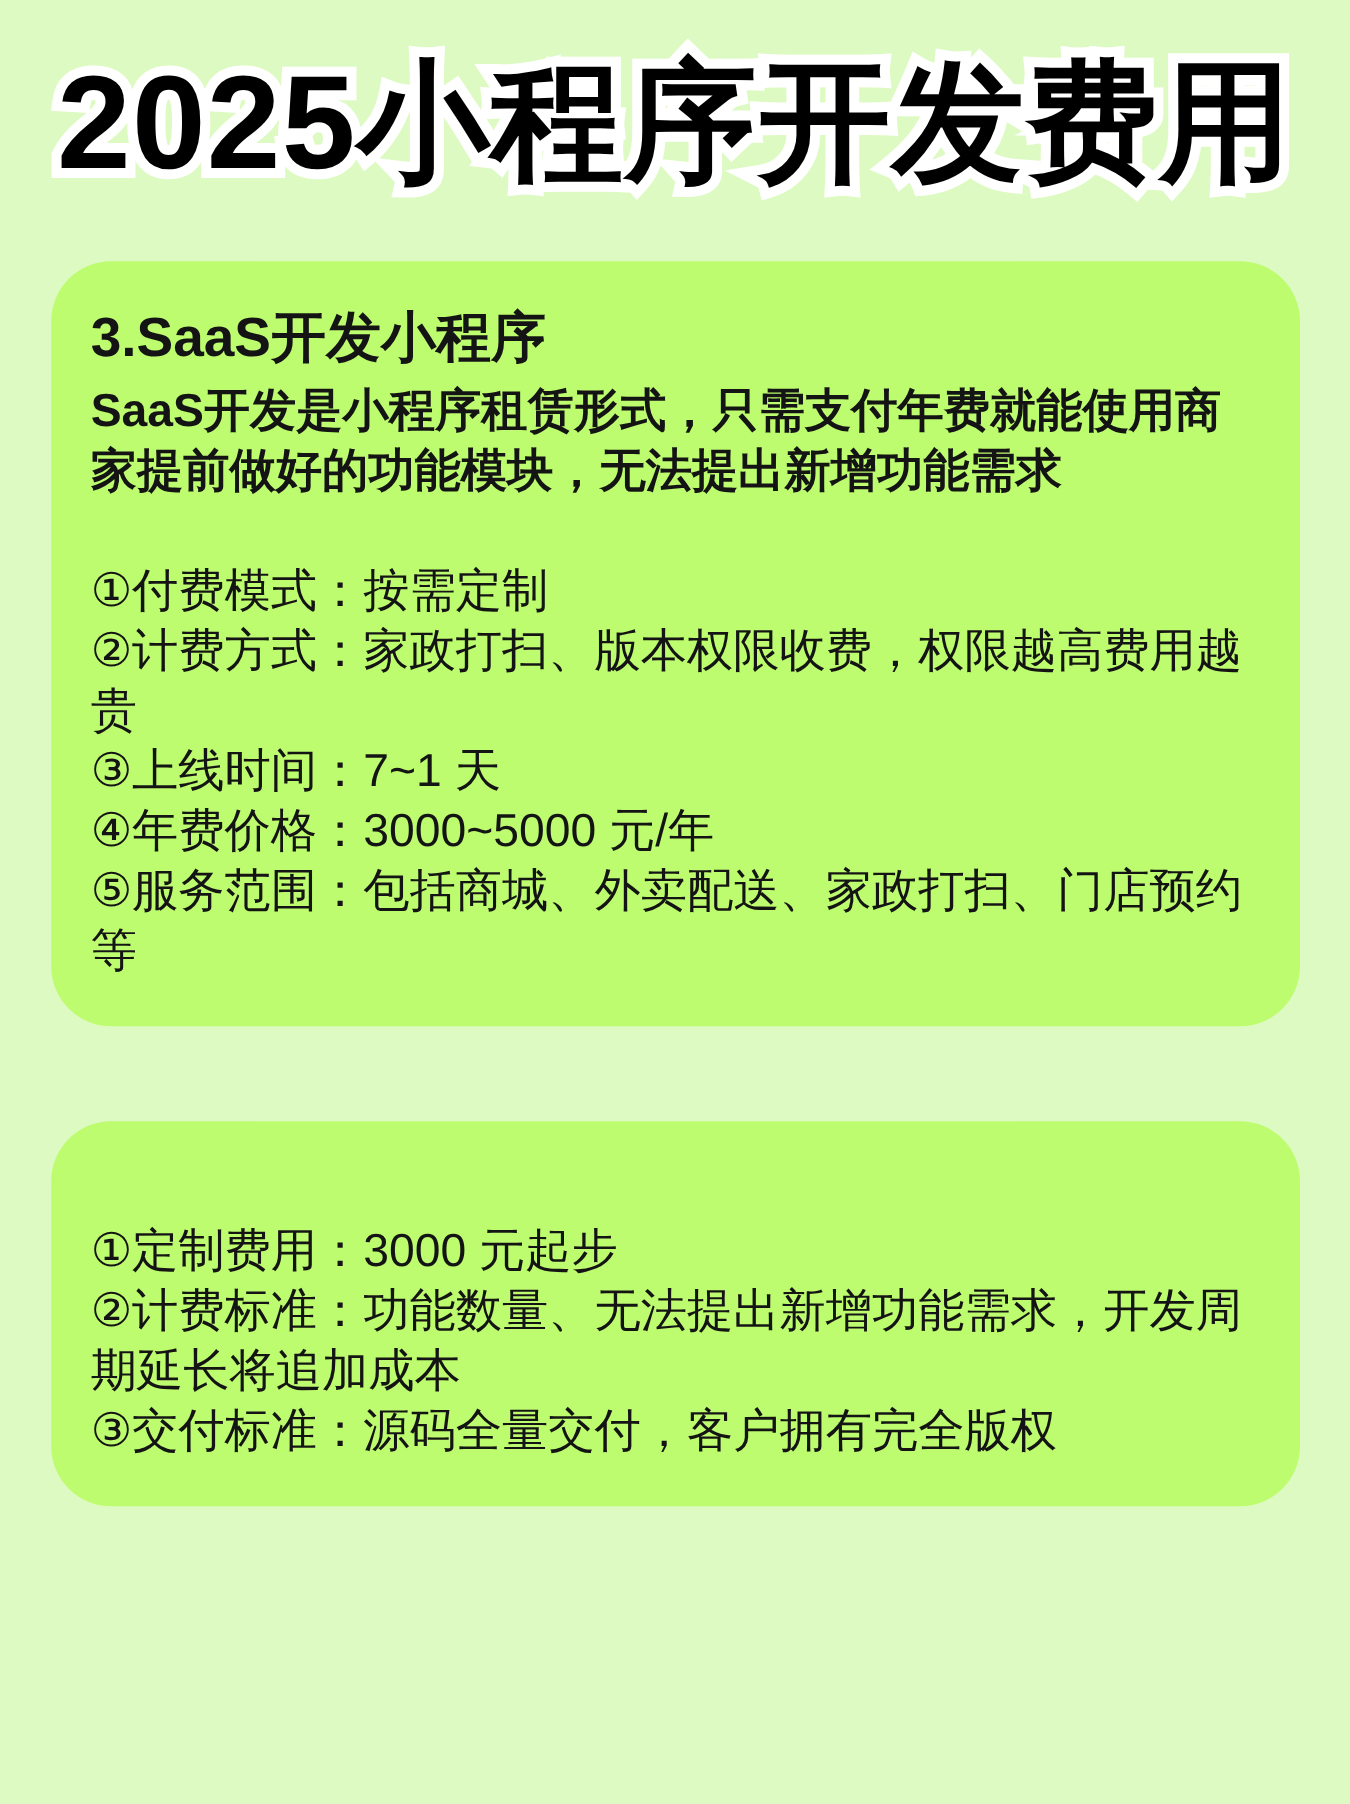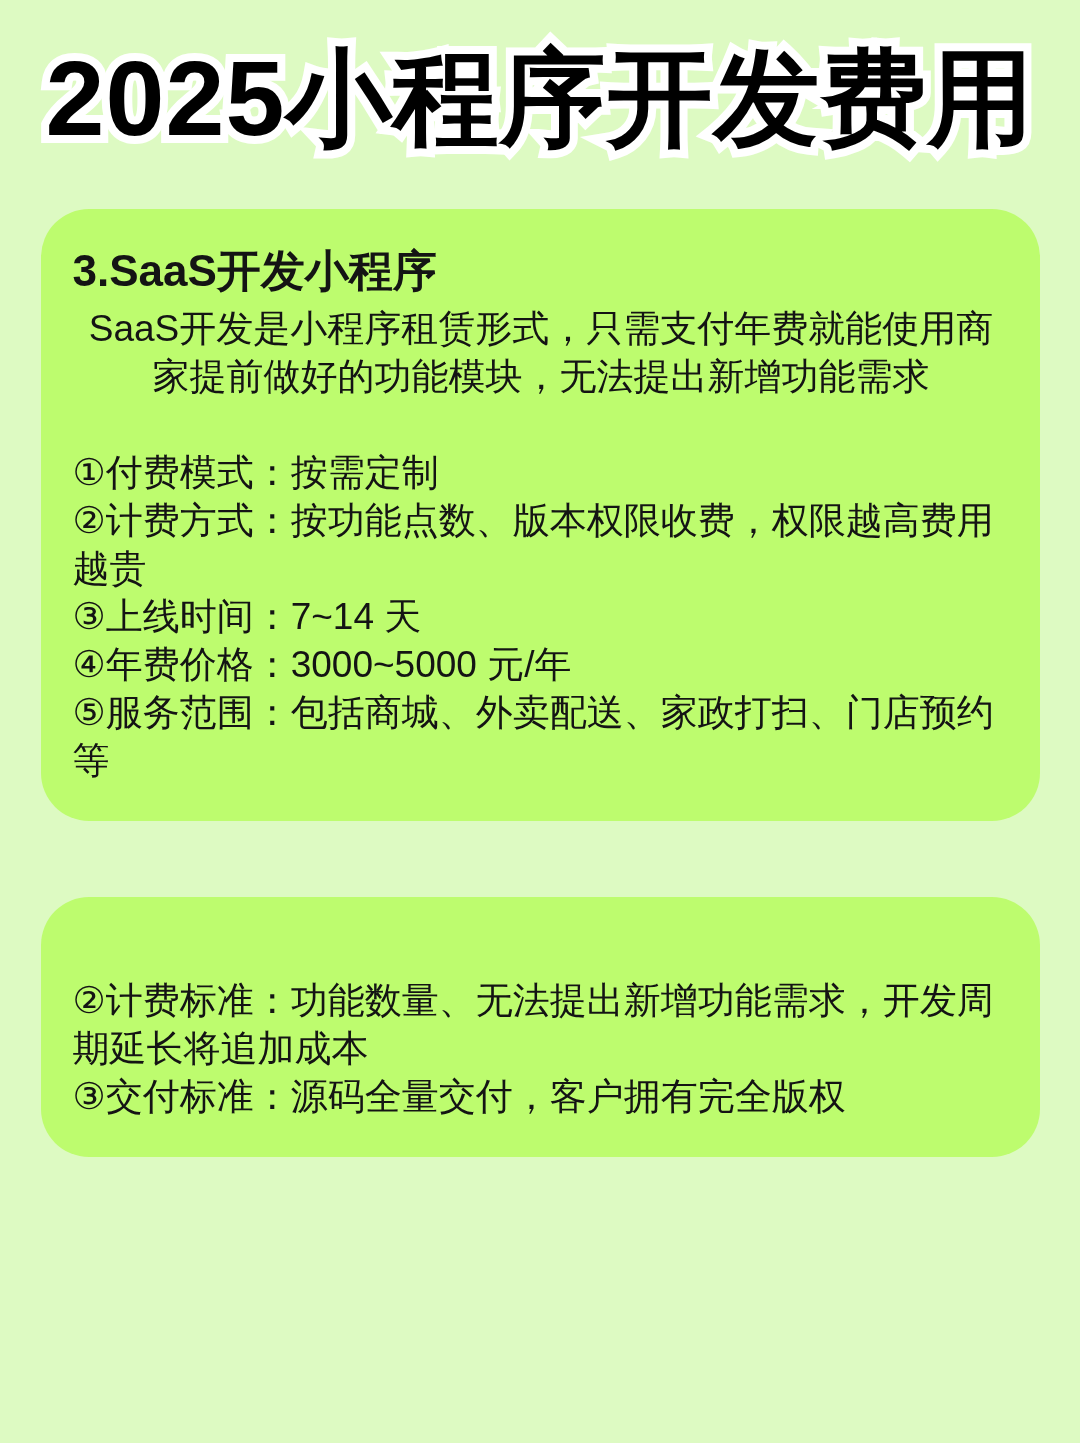--- a/index.html
+++ b/index.html
@@ -64,22 +64,21 @@
   .card-custom { margin-top: 76px; }
   .card h2 {
     font-size: 44px;
     line-height: 60px;
     font-weight: 700;
     margin-bottom: 4px;
   }
   .card .intro {
     font-size: 37px;
     line-height: 48px;
-    font-weight: 400;
-    text-align: center;
+    font-weight: 700;
   }
   .card .items {
     margin-top: 48px;
   }
   .card .items .item {
     font-size: 37px;
     line-height: 48px;
     font-weight: 400;
   }
 </style>
@@ -91,27 +90,28 @@
   <div class="title-stack">
     <span class="title-back" aria-hidden="true">2025小程序开发费用</span>
     <span class="title-front">2025小程序开发费用</span>
   </div>
 
   <div class="card card-saas">
     <h2>3.SaaS开发小程序</h2>
     <div class="intro">SaaS开发是小程序租赁形式，只需支付年费就能使用商家提前做好的功能模块，无法提出新增功能需求</div>
     <div class="items">
       <div class="item">①付费模式：按需定制</div>
-      <div class="item">②计费方式：按功能点数、版本权限收费，权限越高费用越贵</div>
-      <div class="item">③上线时间：7~14 天</div>
+      <div class="item">②计费方式：家政打扫、版本权限收费，权限越高费用越贵</div>
+      <div class="item">③上线时间：7~1 天</div>
       <div class="item">④年费价格：3000~5000 元/年</div>
       <div class="item">⑤服务范围：包括商城、外卖配送、家政打扫、门店预约等</div>
     </div>
   </div>
 
   <div class="card card-custom">
     <div class="items">
+      <div class="item">①定制费用：3000 元起步</div>
       <div class="item">②计费标准：功能数量、无法提出新增功能需求，开发周期延长将追加成本</div>
       <div class="item">③交付标准：源码全量交付，客户拥有完全版权</div>
     </div>
   </div>
 
 </div>
 
 </body></html>

